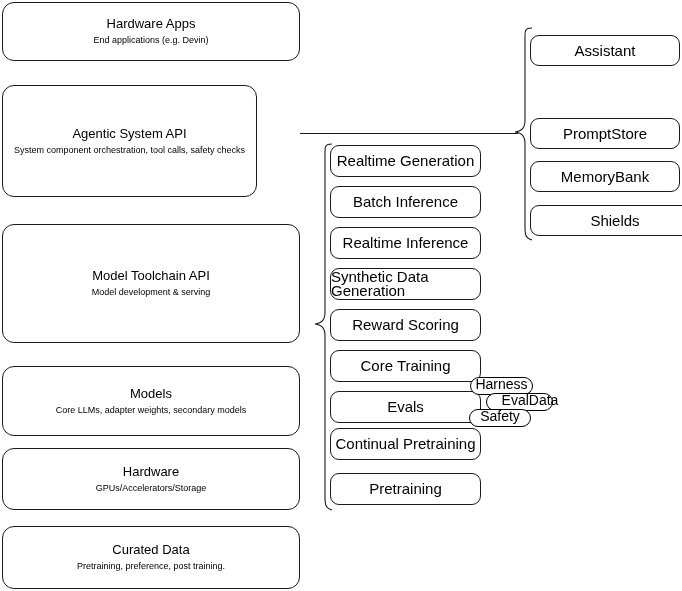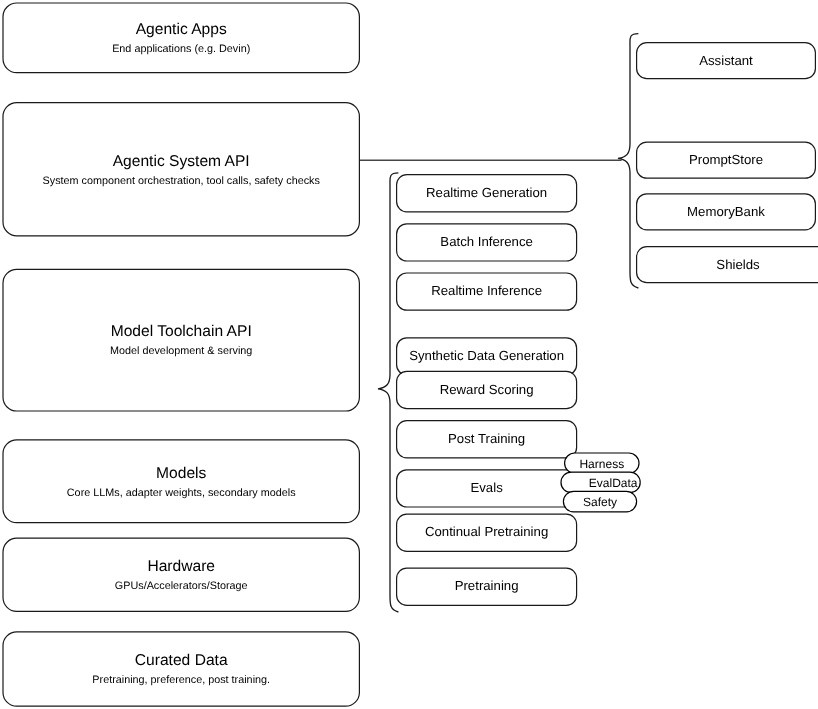--- a/index.html
+++ b/index.html
@@ -43,34 +43,34 @@
   }
   .chip {
     position: absolute;
     box-sizing: border-box;
     border: 1px solid #1a1a1a;
     border-radius: 9px;
     background: #ffffff;
     display: flex;
     align-items: center;
     justify-content: center;
-    font-size: 11px;
+    font-size: 15px;
     line-height: 14px;
     color: #000000;
   }
   .pill {
     position: absolute;
     box-sizing: border-box;
     border: 1.6px solid #000000;
     border-radius: 999px;
     background: #ffffff;
     display: flex;
-    align-items: flex-end;
+    align-items: flex-start;
     justify-content: center;
-    font-size: 10px;
+    font-size: 14px;
     line-height: 13px;
     color: #000000;
     z-index: 5;
   }
   .brace {
     position: absolute;
     overflow: visible;
   }
   .brace path {
     fill: none;
@@ -82,25 +82,25 @@
     height: 0;
     border-top: 1px solid #1a1a1a;
   }
 </style>
 </head>
 <body>
 
 <div id="canvas">
 
   <div class="stack-box" style="left:2px; top:2px; width:298px; height:59px;">
-    <div class="stack-title">Agentic Apps</div>
+    <div class="stack-title">Hardware Apps</div>
     <div class="stack-sub">End applications (e.g. Devin)</div>
   </div>
 
-  <div class="stack-box" style="left:2px; top:85px; width:298px; height:112px;">
+  <div class="stack-box" style="left:2px; top:85px; width:255px; height:112px;">
     <div class="stack-title">Agentic System API</div>
     <div class="stack-sub">System component orchestration, tool calls, safety checks</div>
   </div>
 
   <div class="stack-box" style="left:2px; top:224px; width:298px; height:119px;">
     <div class="stack-title">Model Toolchain API</div>
     <div class="stack-sub">Model development &amp; serving</div>
   </div>
 
   <div class="stack-box" style="left:2px; top:366px; width:298px; height:70px;">
@@ -126,43 +126,43 @@
 
   <div class="chip" style="left:330px; top:145px; width:151px; height:32px;">
     <span>Realtime Generation</span>
   </div>
   <div class="chip" style="left:330px; top:186px; width:151px; height:32px;">
     <span>Batch Inference</span>
   </div>
   <div class="chip" style="left:330px; top:227px; width:151px; height:32px;">
     <span>Realtime Inference</span>
   </div>
-  <div class="chip" style="left:330px; top:268px; width:151px; height:32px;margin-top:13px;">
+  <div class="chip" style="left:330px; top:268px; width:151px; height:32px;">
     <span>Synthetic Data Generation</span>
   </div>
   <div class="chip" style="left:330px; top:309px; width:151px; height:32px;">
     <span>Reward Scoring</span>
   </div>
   <div class="chip" style="left:330px; top:350px; width:151px; height:32px;">
-    <span>Post Training</span>
+    <span>Core Training</span>
   </div>
   <div class="chip" style="left:330px; top:391px; width:151px; height:32px;">
     <span>Evals</span>
   </div>
   <div class="chip" style="left:330px; top:428px; width:151px; height:32px;">
     <span>Continual Pretraining</span>
   </div>
   <div class="chip" style="left:330px; top:473px; width:151px; height:32px;">
     <span>Pretraining</span>
   </div>
 
   <div class="pill" style="left:470px; top:377px; width:63px; height:18px;">
     <span>Harness</span>
   </div>
-  <div class="pill" style="left:467px; top:393px; width:67px; height:18px;padding-left:21px;">
+  <div class="pill" style="left:486px; top:393px; width:67px; height:18px;padding-left:21px;">
     <span>EvalData</span>
   </div>
   <div class="pill" style="left:469px; top:409px; width:62px; height:18px;">
     <span>Safety</span>
   </div>
 
   <svg class="brace" style="left:512px; top:24px; width:24px; height:222px;" viewBox="0 0 24 222">
     <path d="M20 4 C12 4, 13 8, 13 14 L13 96 C13 104, 10 107, 3 108 C10 109, 13 112, 13 120 L13 202 C13 210, 13 214, 20 216"></path>
   </svg>
 

